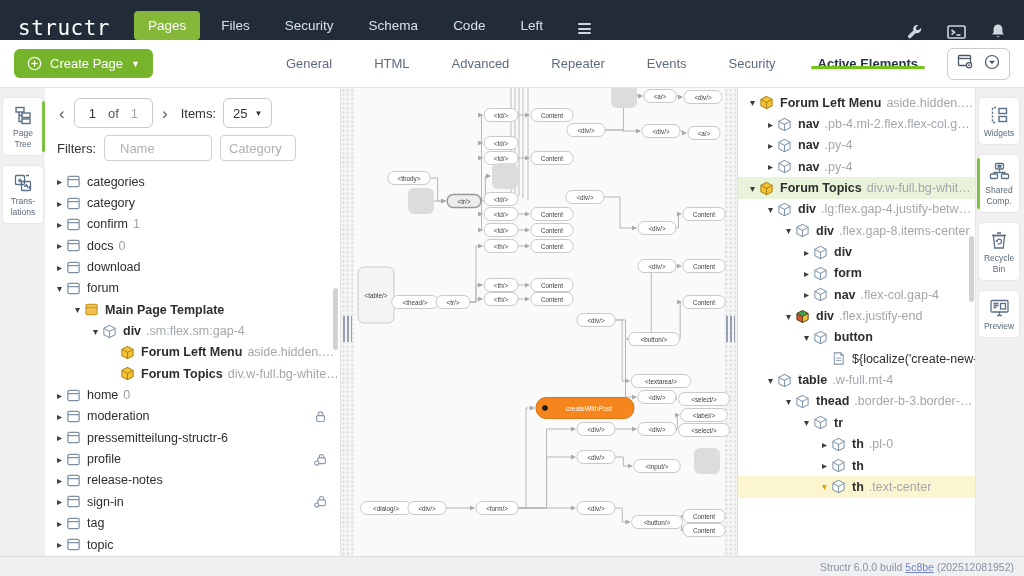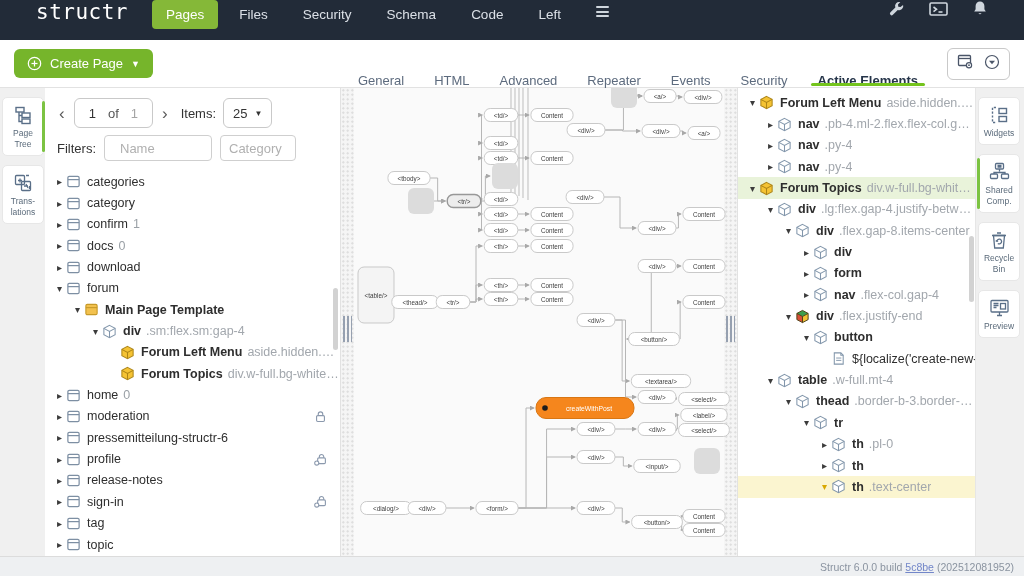--- a/index.html
+++ b/index.html
@@ -1,37 +1,37 @@
 <!DOCTYPE html>
 <html><head>
 <meta charset="utf-8">
 <style>
   html,body{margin:0;padding:0;background:#fff;width:1024px;height:576px;overflow:hidden;
     font-family:"Liberation Sans",sans-serif;-webkit-font-smoothing:antialiased;}
   #root{position:relative;width:1024px;height:576px;background:#fff;}
 
   
   #navbar{position:absolute;left:0;top:0;width:1024px;height:40px;background:#222b38;
-    display:flex;align-items:flex-start;padding:0 36px;box-sizing:border-box;}
+    display:flex;align-items:flex-end;padding:0 18px;box-sizing:border-box;}
   .logo{font-family:"DejaVu Sans Mono",monospace;font-size:21px;color:#fff;letter-spacing:.5px;margin-right:24px;}
   #nav-items{display:flex;align-items:center;}
   .nav-item{color:#dbe0e7;font-size:13.5px;padding:7px 14px;margin-right:7px;border-radius:4px;cursor:pointer;}
   .nav-item.active{background:#85b838;color:#fff;}
   .burger{margin-left:8px;display:flex;flex-direction:column;gap:2.5px;padding:6px;}
   .burger i{display:block;width:13px;height:2px;background:#cfd6dd;border-radius:1px;}
   #nav-right{margin-left:auto;display:flex;align-items:center;gap:24px;}
   #nav-right svg{display:block;}
 
   
   #toolbar{position:absolute;left:0;top:40px;width:1024px;height:48px;background:#fff;
     border-bottom:1px solid #e2e2e2;display:flex;align-items:center;padding:0 14px;box-sizing:border-box;}
   .create-btn{background:#76b52b;color:#fff;border:none;border-radius:6px;height:29px;display:flex;
     align-items:center;gap:8px;padding:0 13px;font-size:13px;cursor:pointer;}
   .create-btn .caret-dn{font-size:9px;}
-  #tabs{margin-left:auto;display:flex;gap:0;align-items:flex-end;height:48px;margin-right:14px;}
+  #tabs{margin-left:auto;display:flex;gap:12px;align-items:center;height:48px;margin-right:14px;}
   .tab{color:#5d6b7e;font-size:13px;display:flex;align-items:center;padding:0 15px;position:relative;cursor:pointer;}
   .tab.active{color:#253449;font-weight:bold;}
   .tab.active::after{content:"";position:absolute;left:8px;right:8px;bottom:2px;height:3px;background:#74c41d;border-radius:2px;}
   .icon-group{border:1px solid #c9c9c9;border-radius:6px;height:30px;display:flex;align-items:center;padding:0 9px;gap:10px;background:#fff;}
 
   
   #main{position:absolute;left:0;top:88px;width:1024px;bottom:20px;}
   .strip{position:absolute;top:0;bottom:0;background:#f0f0f0;}
   #left-strip{left:0;width:45px;border-right:1px solid #e6e6e6;}
   #right-strip{left:975px;width:49px;border-left:1px solid #e6e6e6;}

